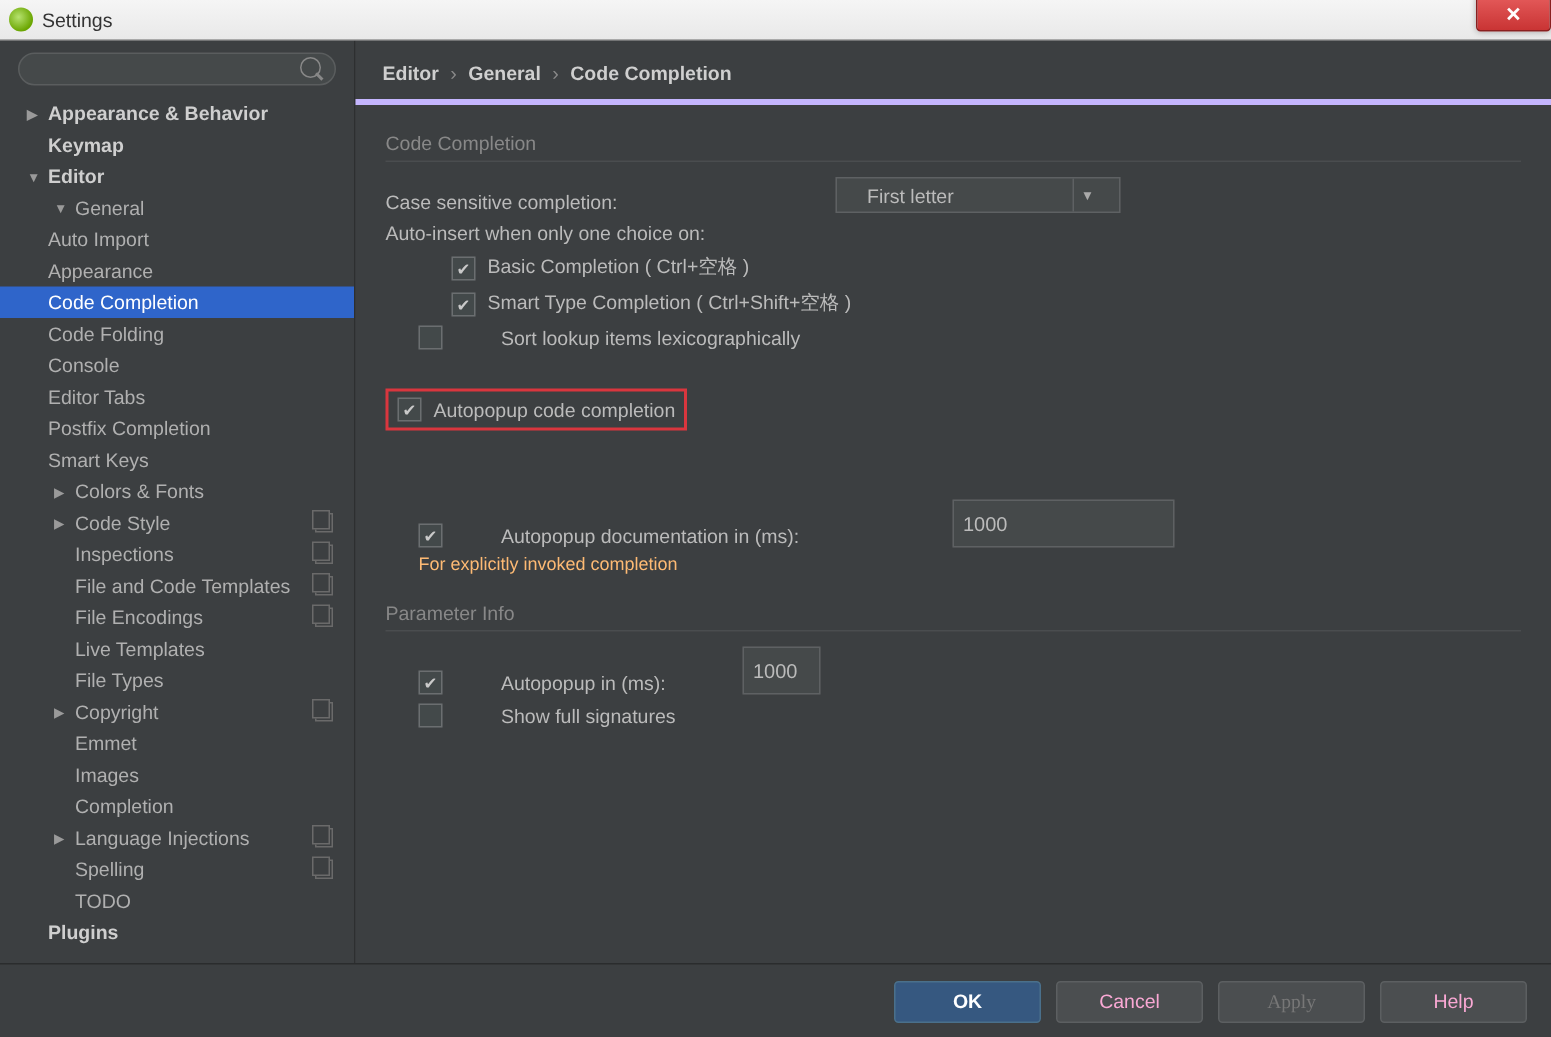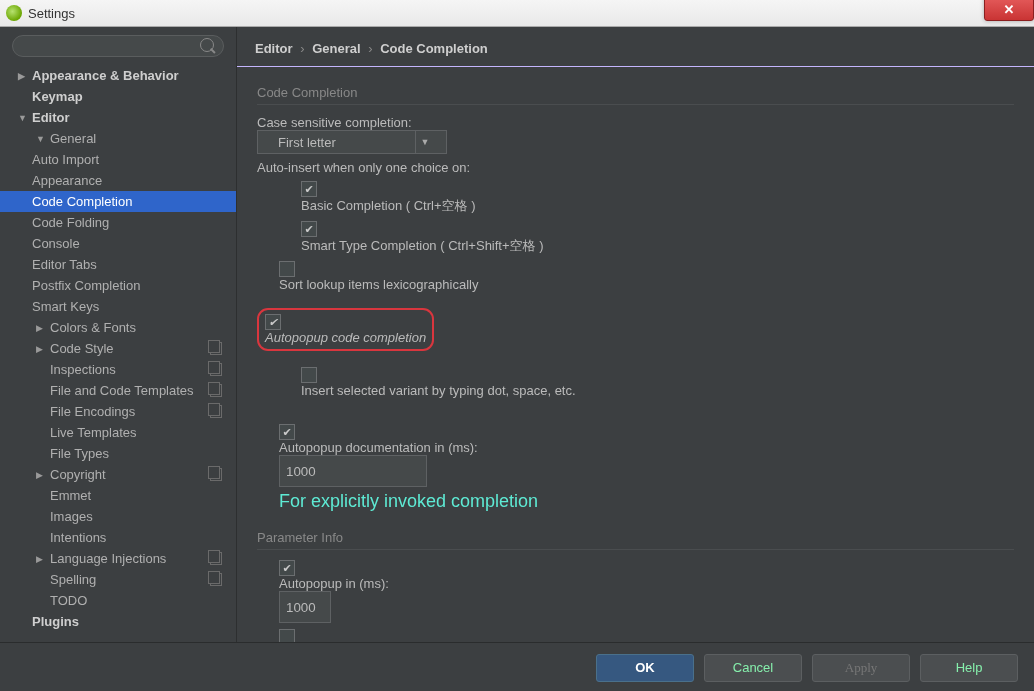--- a/index.html
+++ b/index.html
@@ -127,42 +127,41 @@
   .main {
     flex: 1;
     display: flex;
     flex-direction: column;
     background: #3c3f41;
   }
   .breadcrumb {
     padding: 14px 18px 10px 18px;
     font-weight: bold;
     color: #cfcfcf;
-    border-bottom: 1px solid #c4b5fd;
+    border-bottom: 4px solid #c4b5fd;
   }
   .breadcrumb .sep { color: #888; margin: 0 4px; font-weight: normal;}
   .content {
     padding: 12px 20px;
     overflow: auto;
     flex: 1;
   }
   .section-label {
     color: #888;
     border-bottom: 1px solid #4a4d4f;
     padding-bottom: 4px;
     margin-bottom: 10px;
     margin-top: 6px;
   }
   .row {
     display: flex;
-    align-items: flex-start;
+    align-items: flex-end;
     margin: 6px 0;
-    flex-direction: column;
-  }
-  .row.indent { padding-left: 22px; }
+  }
+  .row.indent { padding-left: 22px; gap: 31px; }
   .row.indent2 { padding-left: 44px; }
   .chk {
     width: 14px; height: 14px;
     border: 1px solid #6b6e70;
     background: #43494a;
     margin-right: 8px;
     display: inline-flex;
     align-items: center;
     justify-content: center;
     font-size: 11px;
@@ -191,51 +190,50 @@
   }
   .textfield {
     height: 22px;
     border: 1px solid #5e6163;
     background: #45494a;
     color: #bbb;
     padding: 15px 6px;
     box-sizing: border-box;
   }
   .hint {
-    color: #5eead4;
-    font-size: 18px;
+    color: #fdba74;
+    font-size: 12px;
     padding-left: 22px;
     margin-top: -2px;
     margin-bottom: 6px;
   }
   .highlight {
     border: 2px solid #d9363e;
-    border-radius: 11px;
+    border-radius: 0;
     padding: 4px 6px;
-    margin: 10px 0;
+    margin: 20px 0;
     display: inline-flex;
-    font-style: italic;
   }
 
   .footer {
     height: 49px;
     border-top: 1px solid #2a2c2d;
     background: #3c3f41;
     display: flex;
     align-items: center;
     justify-content: flex-end;
     padding: 0 16px;
     gap: 10px;
   }
   .btn {
     min-width: 68px;
     height: 26px;
     border: 1px solid #5c5f61;
     background: #4b4e50;
-    color: #86efac;
+    color: #f9a8d4;
     border-radius: 3px;
     padding: 0 14px;
     display: inline-flex;
     align-items: center;
     justify-content: center;
     cursor: pointer;
   }
   .btn.primary {
     background: #365880;
     border-color: #4a708b;
@@ -356,21 +354,21 @@
         <div class="tree-row indent1">
           <span class="arrow"></span>
           <span>Emmet</span>
         </div>
         <div class="tree-row indent1">
           <span class="arrow"></span>
           <span>Images</span>
         </div>
         <div class="tree-row indent1">
           <span class="arrow"></span>
-          <span>Intentions</span>
+          <span>Completion</span>
         </div>
         <div class="tree-row indent1">
           <span class="arrow">▶</span>
           <span>Language Injections</span>
           <span class="copy-icon"></span>
         </div>
         <div class="tree-row indent1">
           <span class="arrow"></span>
           <span>Spelling</span>
           <span class="copy-icon"></span>
@@ -424,24 +422,20 @@
         <span>Sort lookup items lexicographically</span>
       </div>
 
       <div class="highlight">
         <div class="row" style="margin:0;">
           <span class="chk checked"></span>
           <span>Autopopup code completion</span>
         </div>
       </div>
 
-      <div class="row indent2">
-        <span class="chk"></span>
-        <span>Insert selected variant by typing dot, space, etc.</span>
-      </div>
 
       <div class="row indent" style="margin-top:26px;">
         <span class="chk checked"></span>
         <span style="width:270px;">Autopopup documentation in (ms):</span>
         <input class="textfield" style="width: 148px;" value="1000">
       </div>
       <div class="hint">For explicitly invoked completion</div>
 
       <div class="section-label" style="margin-top:18px;">Parameter Info</div>
 

